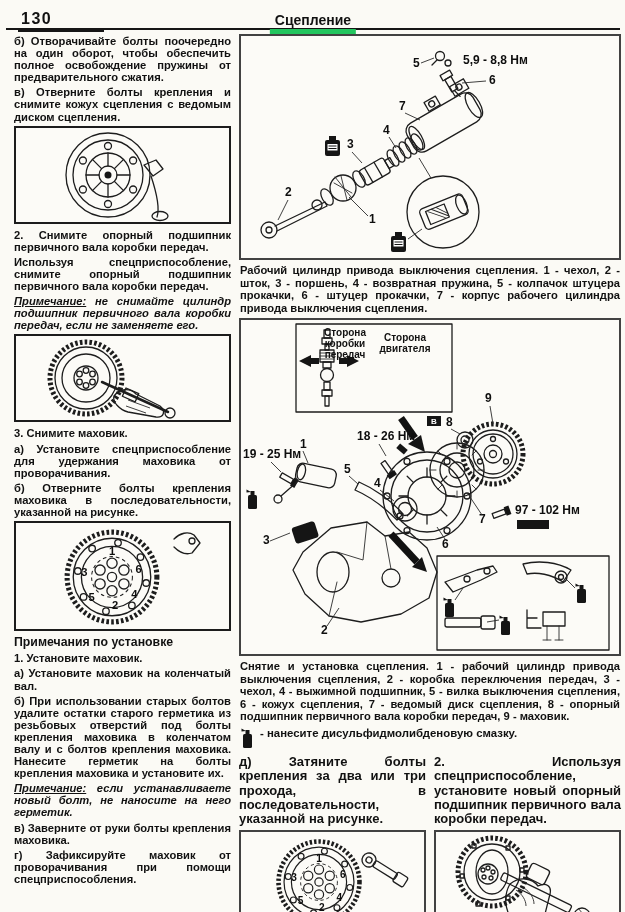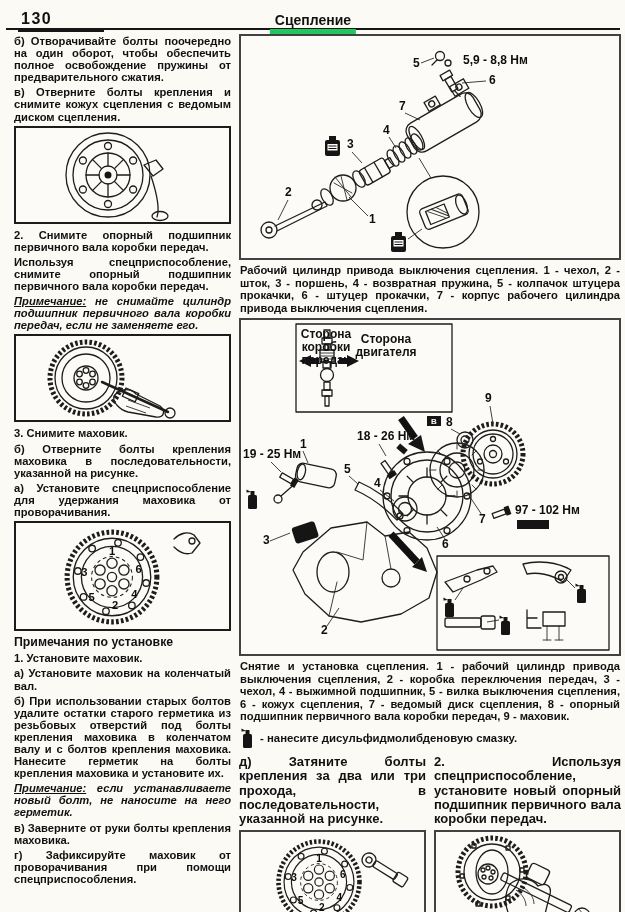--- a/index.html
+++ b/index.html
@@ -21,37 +21,37 @@
   .col-l { width:229px; padding:1px 3px 0 9px; font-size:11.2px; line-height:1.08; font-weight:bold; text-align:justify; }
   .col-l p { margin:0 0 3px; }
   .sub { margin-left:11px; }
   .note { font-style:italic; }
   .note-label { text-decoration:underline; }
   .sec-h { font-size:12.3px; font-weight:bold; margin:3px 0 2px; }
   .figbox { border:2px solid #1c1c1c; background:#fcfbf7; margin:2px 0 5px; overflow:hidden; }
   .col-r { width:382px; display:flex; flex-direction:column; }
   .rfig { border:2px solid #424242; background:#fcfbf7; position:relative; overflow:hidden; }
   .caption { font-size:11.2px; font-weight:bold; line-height:1.12; text-align:justify; margin:4px 1px 4px; }
-  .legend { display:flex; align-items:center; gap:5px; font-size:11.4px; font-weight:bold; margin:0 0 5px 2px; }
+  .legend { display:flex; gap:5px; font-size:11.4px; font-weight:bold; margin:0 0 5px 2px; }
   .bcols { display:flex; gap:8px; }
   .bcol { width:187px; }
   .btext { font-size:13px; line-height:1.1; font-weight:bold; text-align:justify; margin-bottom:4px; }
   .bfig { border:2px solid #424242; background:#fcfbf7; height:106px; overflow:hidden; }
   
   svg { display:block; font-family:"Liberation Sans", sans-serif; }
   .ln   { stroke:#1d1d1d; fill:none; stroke-width:1.3; stroke-linejoin:round; stroke-linecap:round; }
   .thin { stroke:#2a2a2a; fill:none; stroke-width:0.9; }
   .fillb{ fill:#151515; stroke:none; }
   .teeth{ stroke:#1d1d1d; fill:none; stroke-width:5; stroke-dasharray:2.6 2.2; }
   .dash { stroke:#1d1d1d; fill:none; stroke-width:1; stroke-dasharray:3.5 3; }
   .num  { font-size:12px; font-weight:bold; fill:#0e0e0e; }
   .numm { font-size:11px; font-weight:bold; fill:#0e0e0e; text-anchor:middle; }
   .torq { font-size:12px; font-weight:bold; fill:#0e0e0e; }
   .wbadge { font-size:8px; font-weight:bold; fill:#fff; }
-  .ovl { position:absolute; font-size:12px; font-weight:bold; line-height:1.08; text-align:center; }
+  .ovl { position:absolute; font-size:10px; font-weight:bold; line-height:1.08; text-align:center;margin-left:19px; }
 </style>
 </head>
 <body>
 
 <svg width="0" height="0" style="position:absolute">
   <defs>
     <g id="icon-grease">
       <rect x="2" y="7" width="9" height="14" rx="1.5" class="fillb"></rect>
       <rect x="4.5" y="3" width="4" height="5" class="fillb"></rect>
       <path d="M5,4 L0.5,1.5 L0.5,4.5 Z" class="fillb"></path>
@@ -159,22 +159,22 @@
             <path d="M86,46 L152,76" stroke-width="2.5"></path>
             <rect x="110" y="52" width="14" height="9" transform="rotate(24 110 52)"></rect>
             <circle cx="154" cy="77" r="5"></circle>
           </g>
           <path class="ln" d="M98,60 C104,52 114,52 120,58 L144,70 C150,75 148,82 140,81 L112,76 C104,74 96,66 98,60 Z"></path>
           <path class="thin" d="M112,64 L134,72 M110,70 L130,77"></path>
         </svg>
       </div>
 
       <p>3. Снимите маховик.</p>
+      <p class="sub">а) Установите спецприспособление для удержания маховика от проворачивания.</p>
       <p class="sub">б) Отверните болты крепления маховика в последовательности, указанной на рисунке.</p>
-      <p class="sub">а) Установите спецприспособление для удержания маховика от проворачивания.</p>
 
       <div class="figbox">
         <svg width="213" height="106" viewBox="0 0 213 106">
           <use href="#flywheel-seq" transform="translate(96,54) scale(1.02)"></use>
           <path class="ln" d="M158,16 c6,-6 14,-8 20,-4 l6,8 -8,10 c-6,2 -12,0 -18,-6"></path>
           <circle cx="176" cy="18" r="3" class="ln"></circle>
         </svg>
       </div>
 
       <p class="sec-h">Примечания по установке</p>

